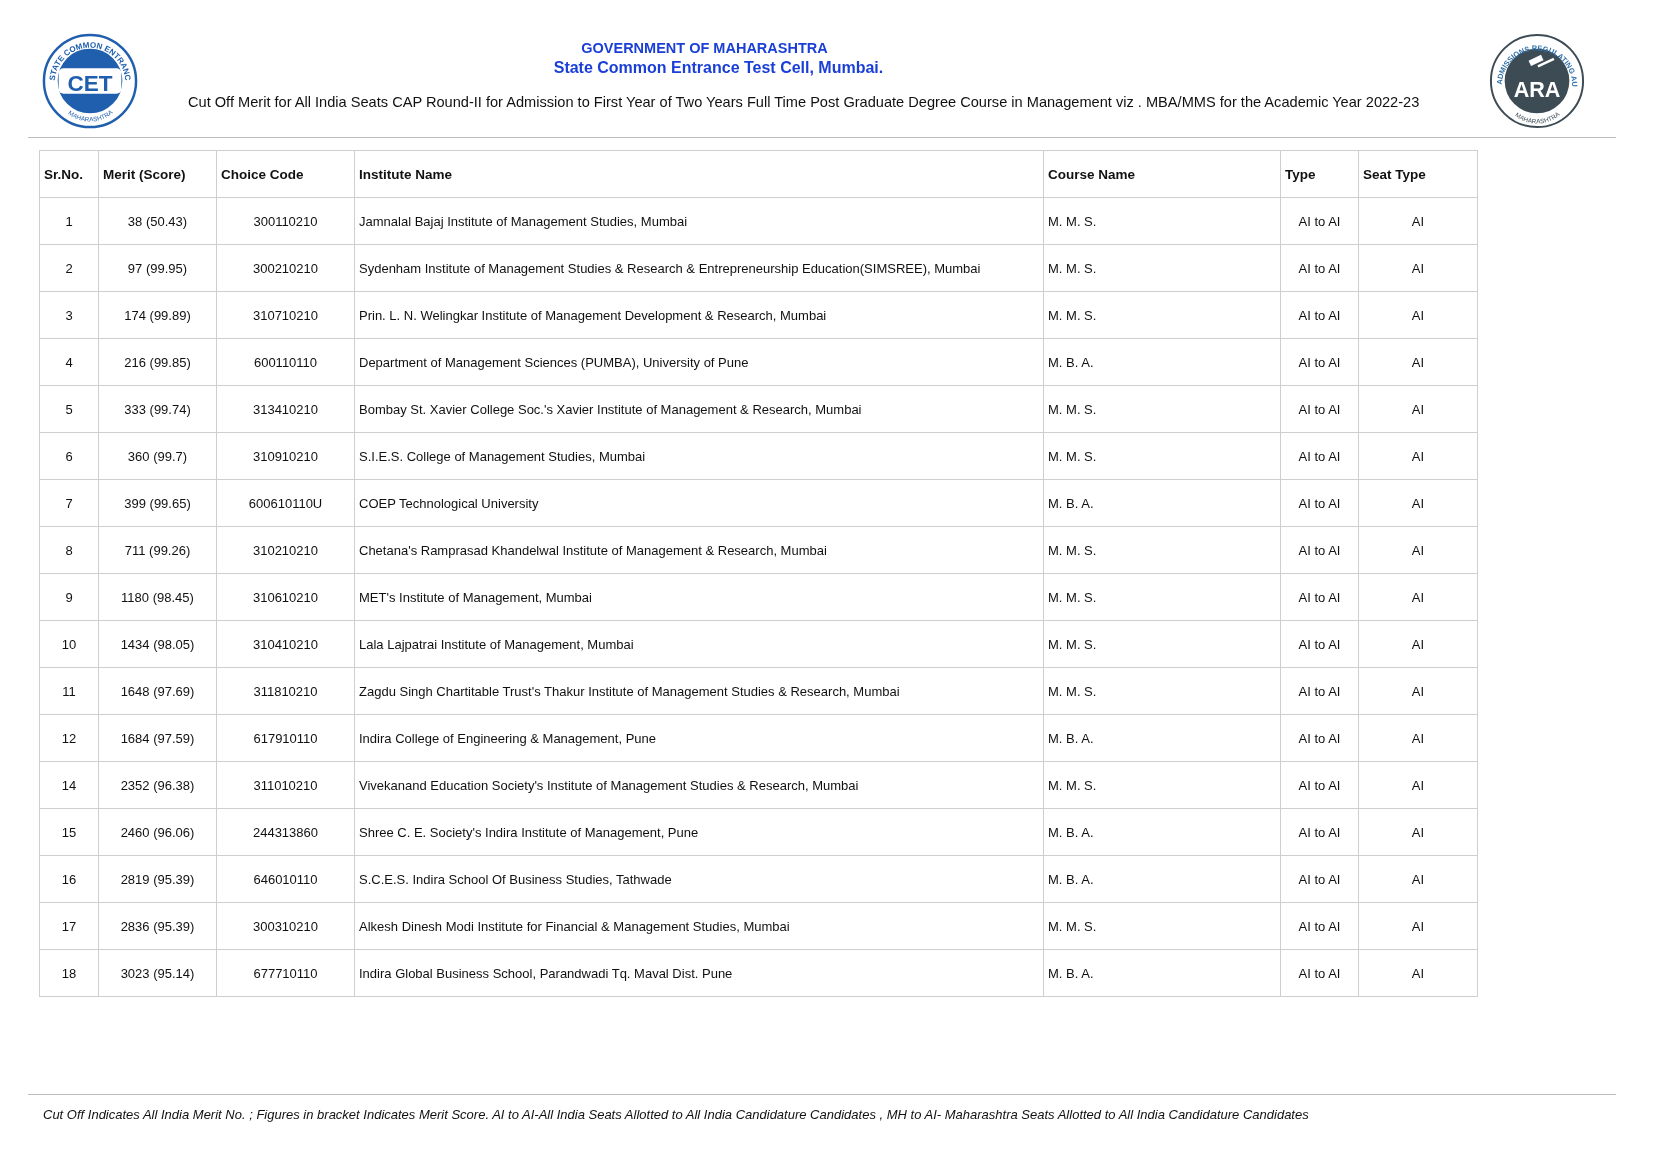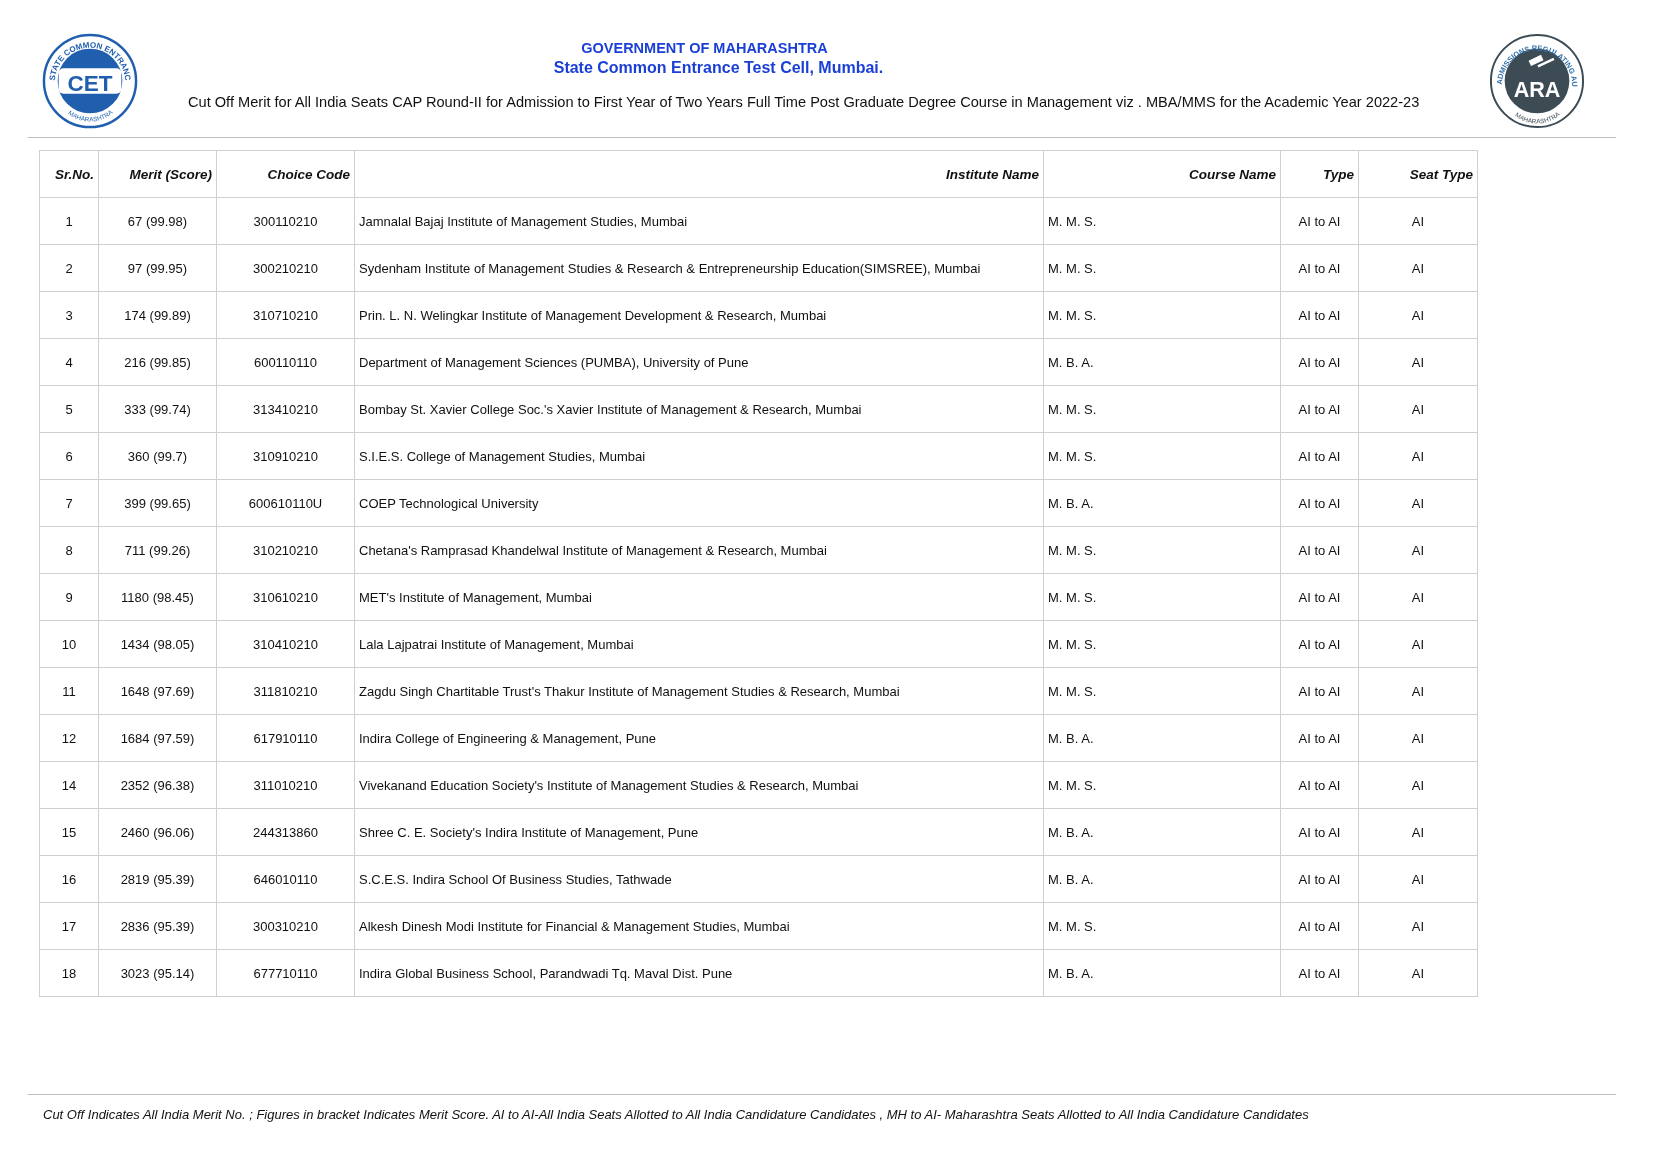--- a/index.html
+++ b/index.html
@@ -7,21 +7,21 @@
   .logo { position:absolute; width:98px; height:98px; }
   #logo-cet { left:41px; top:32px; }
   #logo-ara { left:1488px; top:32px; }
   .hdr-line1 { position:absolute; left:0; width:1413px; top:40px; text-align:center; color:#1a3fd6; font-weight:bold; font-size:14.5px; }
   .hdr-line1 span { position:relative; left:-2px; }
   .hdr-line2 { position:absolute; left:0; width:1437px; top:59px; text-align:center; color:#1a3fd6; font-weight:bold; font-size:16px; }
   .hdr-sub { position:absolute; left:176px; top:94px; font-size:14.6px; color:#111; white-space:nowrap;margin-left:12px; }
   .rule { position:absolute; left:28px; width:1588px; height:1px; background:#bdbdbd; }
   table.merit { position:absolute; left:39px; top:150px; border-collapse:collapse; table-layout:fixed; }
   table.merit th, table.merit td { border:1px solid #cfcfcf; font-size:13px; padding:0 4px; height:46px; }
-  table.merit th { font-style:italic; font-weight:bold; font-size:13.5px; text-align:right; }
+  table.merit th { font-weight:bold; font-size:13.5px; text-align:left; }
   td.c { text-align:center; }
   td.l { text-align:left; line-height:13px; }
   .footer { position:absolute; left:43px; top:1107px; font-size:13px; font-style:italic; color:#111; white-space:nowrap; }
 </style>
 </head>
 <body>
 
 <svg id="logo-cet" class="logo" viewBox="0 0 100 100">
   <circle cx="50" cy="50" r="47" fill="#ffffff" stroke="#1f5fae" stroke-width="2.5"></circle>
   <circle cx="50" cy="50" r="33" fill="#1f5fae"></circle>
@@ -76,21 +76,21 @@
         <th>Choice Code</th>
         <th>Institute Name</th>
         <th>Course Name</th>
         <th>Type</th>
         <th>Seat Type</th>
       </tr>
   </thead>
   <tbody id="tbody">
       <tr>
         <td class="c">1</td>
-        <td class="c">67 (99.98)</td>
+        <td class="c">38 (50.43)</td>
         <td class="c">300110210</td>
         <td class="l">Jamnalal Bajaj Institute of Management Studies, Mumbai</td>
         <td class="l">M. M. S.</td>
         <td class="c">AI to AI</td>
         <td class="c">AI</td>
       </tr>
       <tr>
         <td class="c">2</td>
         <td class="c">97 (99.95)</td>
         <td class="c">300210210</td>

